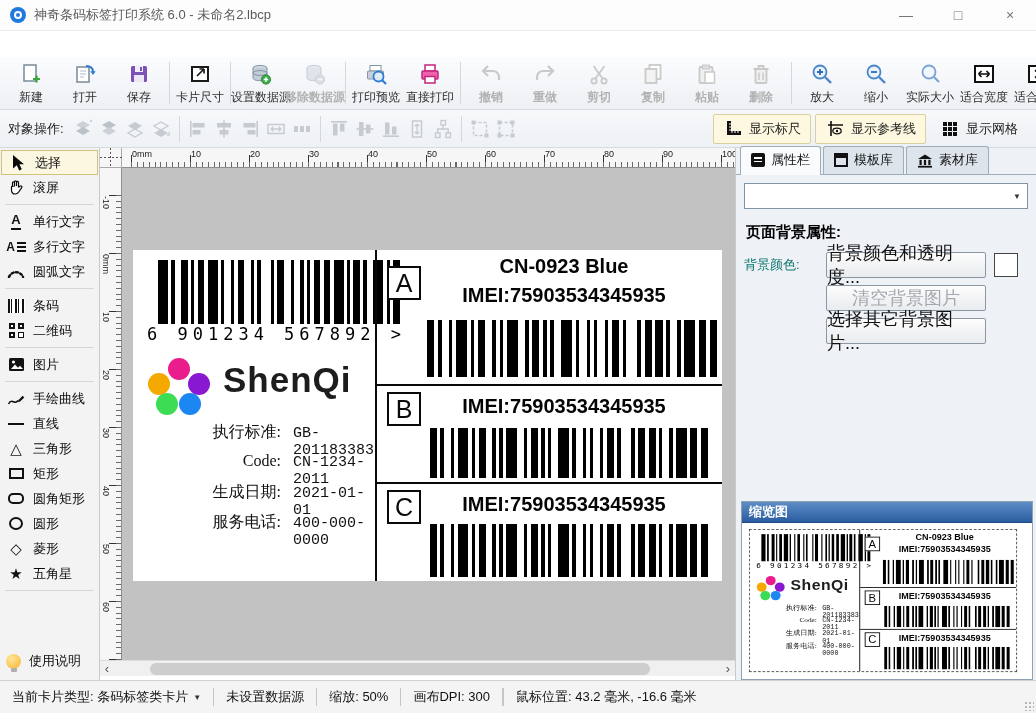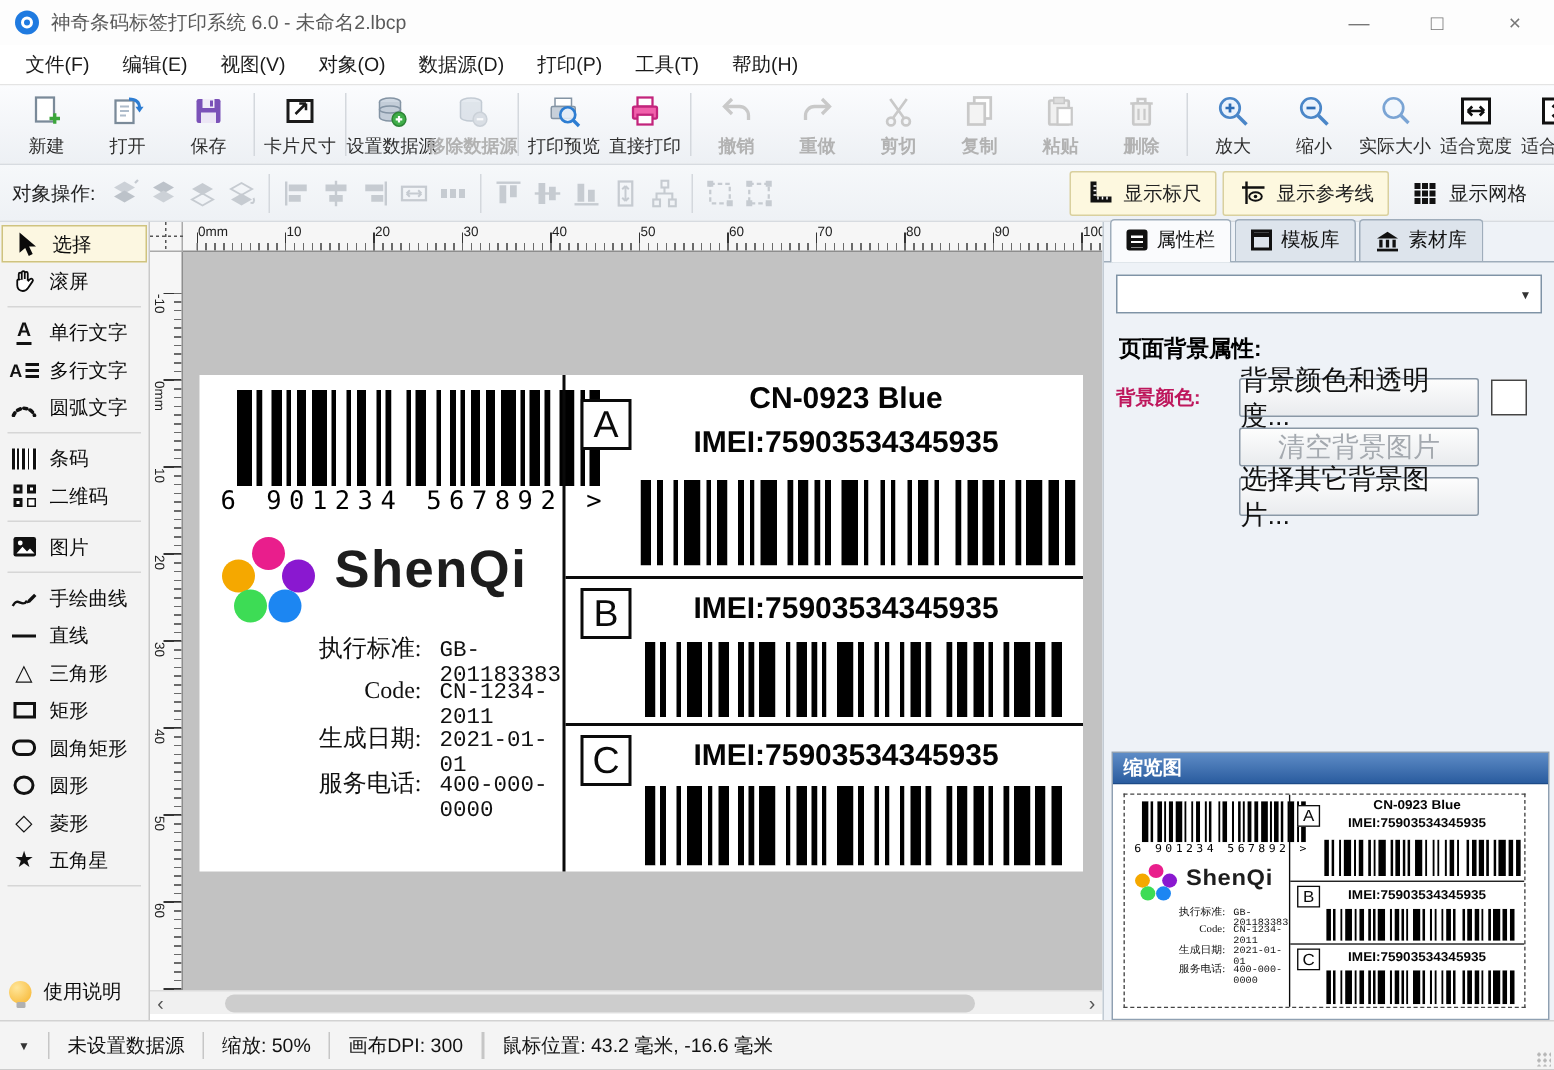--- a/index.html
+++ b/index.html
@@ -102,21 +102,21 @@
   .rtab.active{background:#fafbfd;position:relative;top:1px;padding-bottom:6px;}
   .ic-props{width:14px;height:14px;background:#111;border-radius:2px;position:relative;}
   .ic-props::after{content:"";position:absolute;left:3px;right:3px;top:3.5px;height:8px;background:repeating-linear-gradient(#fff 0 1.5px,transparent 1.5px 3.8px);}
   .ic-tpl{width:14px;height:14px;border:2px solid #111;box-sizing:border-box;position:relative;}
   .ic-tpl::after{content:"";position:absolute;left:0;top:0;width:10px;height:3px;background:#111;}
   .rp-body{padding:8px 8px 0;}
   .rp-drop{height:24px;background:#fff;border:1px solid #7f93a6;display:flex;align-items:center;justify-content:flex-end;padding-right:6px;color:#444;}
   .caret{font-size:8px;color:#333;}
   .rp-head{font-size:15px;font-weight:bold;color:#000;margin:14px 0 10px 2px;}
   .rp-row{display:flex;align-items:center;margin-bottom:7px;}
-  .rp-lbl{width:82px;color:#be185d;flex:0 0 auto;font-weight:bold;}
+  .rp-lbl{width:82px;color:#0f766e;flex:0 0 auto;}
   .rp-btn{width:158px;height:24px;background:linear-gradient(#fdfdfd,#e9ebee);border:1px solid #8a98a6;border-radius:2px;display:flex;align-items:center;justify-content:center;color:#111;font-size:18px;}
   .rp-btn.disabled{color:#a4a9af;}
   .swatch{width:24px;height:24px;background:#fff;border:1.5px solid #444;box-sizing:border-box;margin-left:8px;}
   .thumb-widget{position:absolute;left:5px;top:353px;width:290px;border:1px solid #8fa0b2;background:#fff;}
   .thumb-head{height:20px;background:linear-gradient(#5e8cc6,#2a5c9f);color:#fff;font-weight:bold;display:flex;align-items:center;padding-left:7px;border-bottom:1px solid #1d4a87;}
   .thumb-preview{position:relative;height:156px;background:#fff;overflow:hidden;}
   .label.mini{left:7px;top:6px;transform:scale(.452,.427);transform-origin:0 0;border:2px dashed #444;box-sizing:content-box;}
 
   
   .statusbar{position:absolute;left:0;top:680px;width:1036px;height:33px;background:#f4f4f4;border-top:1px solid #d2d2d2;display:flex;align-items:center;box-sizing:border-box;color:#111;}
@@ -134,30 +134,20 @@
   <div class="titlebar">
     <div class="appicon"></div>
     <div class="title-text">神奇条码标签打印系统 6.0 - 未命名2.lbcp</div>
     <div class="winbtns">
       <div class="winbtn">—</div>
       <div class="winbtn">□</div>
       <div class="winbtn">×</div>
     </div>
   </div>
 
-  <div class="menubar">
-    <div class="menu-item">文件(F)</div>
-    <div class="menu-item">编辑(E)</div>
-    <div class="menu-item">视图(V)</div>
-    <div class="menu-item">对象(O)</div>
-    <div class="menu-item">数据源(D)</div>
-    <div class="menu-item">打印(P)</div>
-    <div class="menu-item">工具(T)</div>
-    <div class="menu-item">帮助(H)</div>
-  </div>
 
   <div class="toolbar">
     <div class="tb-btn">
       <span class="tb-ico">
           <svg width="24" height="24" viewBox="0 0 24 24">
             <rect x="5" y="3" width="12" height="16" fill="#fff" stroke="#7a8a99" stroke-width="1.5"></rect>
             <path d="M14 17h7M17.5 13.5v7" stroke="#3aa63a" stroke-width="2.2" fill="none"></path>
           </svg>
         </span>
       <span class="tb-lbl">新建</span>
@@ -1225,20 +1215,21 @@
               <div style="flex: 0 0 auto; height: 100%; width: 1.25%; background: rgb(255, 255, 255);"></div>
               <div style="flex: 0 0 auto; height: 100%; width: 2.5%; background: rgb(0, 0, 0);"></div>
             </div>
     </div>
         </div>
     </div>
   </div>
 
   <div class="statusbar">
     <div class="st-item">
+      <span>当前卡片类型: 条码标签类卡片</span>
       <span class="caret">▼</span>
     </div>
     <div class="st-sep"></div>
     <div class="st-item">未设置数据源</div>
     <div class="st-sep"></div>
     <div class="st-item">缩放: 50%</div>
     <div class="st-sep"></div>
     <div class="st-item">画布DPI: 300</div>
     <div class="st-sep"></div>
     <div class="st-sep"></div>

